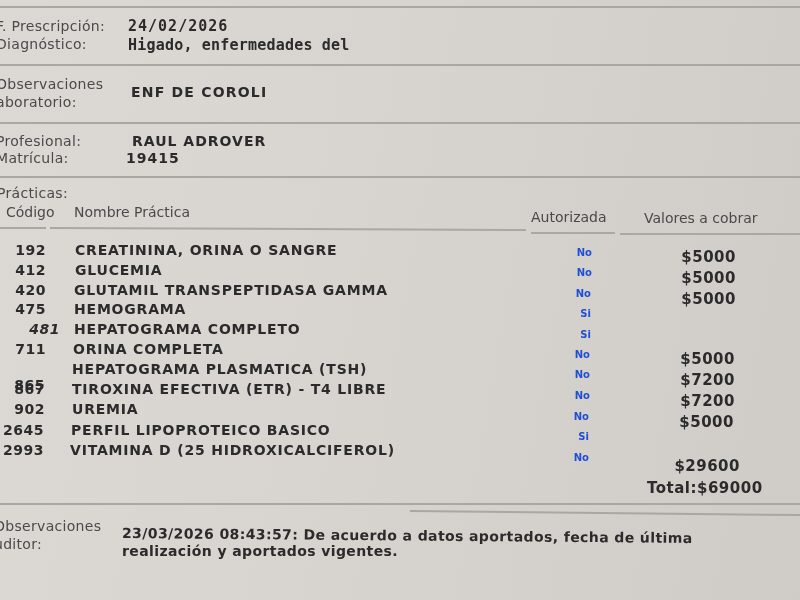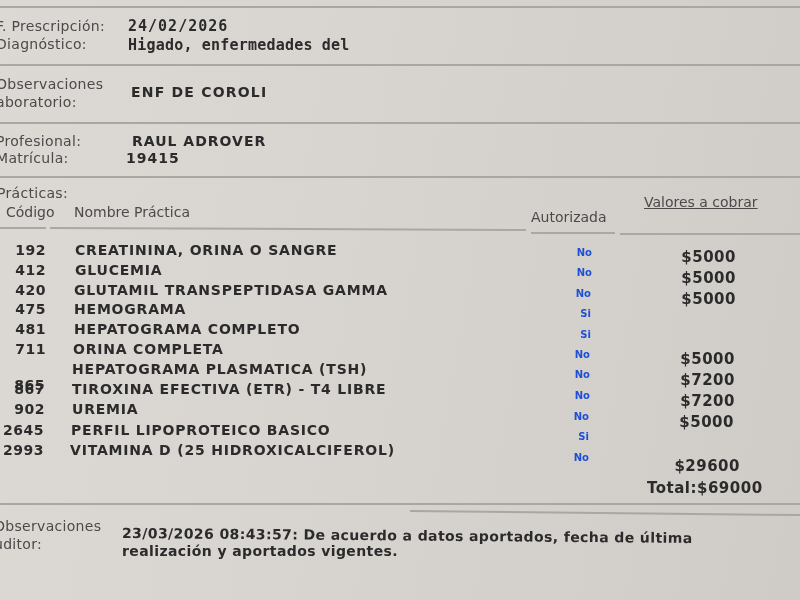--- a/index.html
+++ b/index.html
@@ -45,21 +45,21 @@
 <div class="val" style="top:133px;left:132px;font-size:14px;">RAUL ADROVER</div>
 <div class="lbl" style="top:150px;left:-4px;">Matrícula:</div>
 <div class="val" style="top:150px;left:126px;font-size:14px;">19415</div>
 
 <div class="hr" style="top:176px;width:800px;"></div>
 
 <div class="lbl" style="top:185px;left:-3px;">Prácticas:</div>
 <div class="th" style="top:204px;left:6px;">Código</div>
 <div class="th" style="top:204px;left:74px;">Nombre Práctica</div>
 <div class="th" style="top:209px;left:531px;">Autorizada</div>
-<div class="th" style="top:194px;left:644px;text-decoration:underline;">Valores a cobrar</div>
+<div class="th" style="top:210px;left:644px;">Valores a cobrar</div>
 
 <div class="col-ul" style="top:227px;left:0;width:46px;"></div>
 <div class="col-ul" style="top:228px;left:50px;width:476px;transform:rotate(0.25deg);"></div>
 <div class="col-ul" style="top:232px;left:531px;width:84px;"></div>
 <div class="col-ul" style="top:233px;left:620px;width:180px;"></div>
 
 <div class="row" style="top:242px;">
   <span class="code" style="left:0;">192</span>
   <span class="name" style="left:75px;">CREATININA, ORINA O SANGRE</span>
   <span class="auth" style="left:552px;top:5px;">No</span>
@@ -77,21 +77,21 @@
   <span class="auth" style="left:551px;top:6px;">No</span>
   <span class="amt" style="left:656px;top:8px;">$5000</span>
 </div>
 <div class="row" style="top:301px;">
   <span class="code" style="left:0;">475</span>
   <span class="name" style="left:74px;">HEMOGRAMA</span>
   <span class="auth" style="left:551px;top:7px;">Si</span>
   <span class="amt" style="left:656px;top:8px;"></span>
 </div>
 <div class="row" style="top:321px;">
-  <span class="code" style="left:0;">481</span>
+  <span class="code" style="left:14px;font-style:italic;">481</span>
   <span class="name" style="left:74px;">HEPATOGRAMA COMPLETO</span>
   <span class="auth" style="left:551px;top:8px;">Si</span>
   <span class="amt" style="left:656px;top:8px;"></span>
 </div>
 <div class="row" style="top:341px;padding-left:24px;">
   <span class="code" style="left:0;">711</span>
   <span class="name" style="left:73px;">ORINA COMPLETA</span>
   <span class="auth" style="left:550px;top:8px;">No</span>
   <span class="amt" style="left:655px;top:9px;">$5000</span>
 </div>

